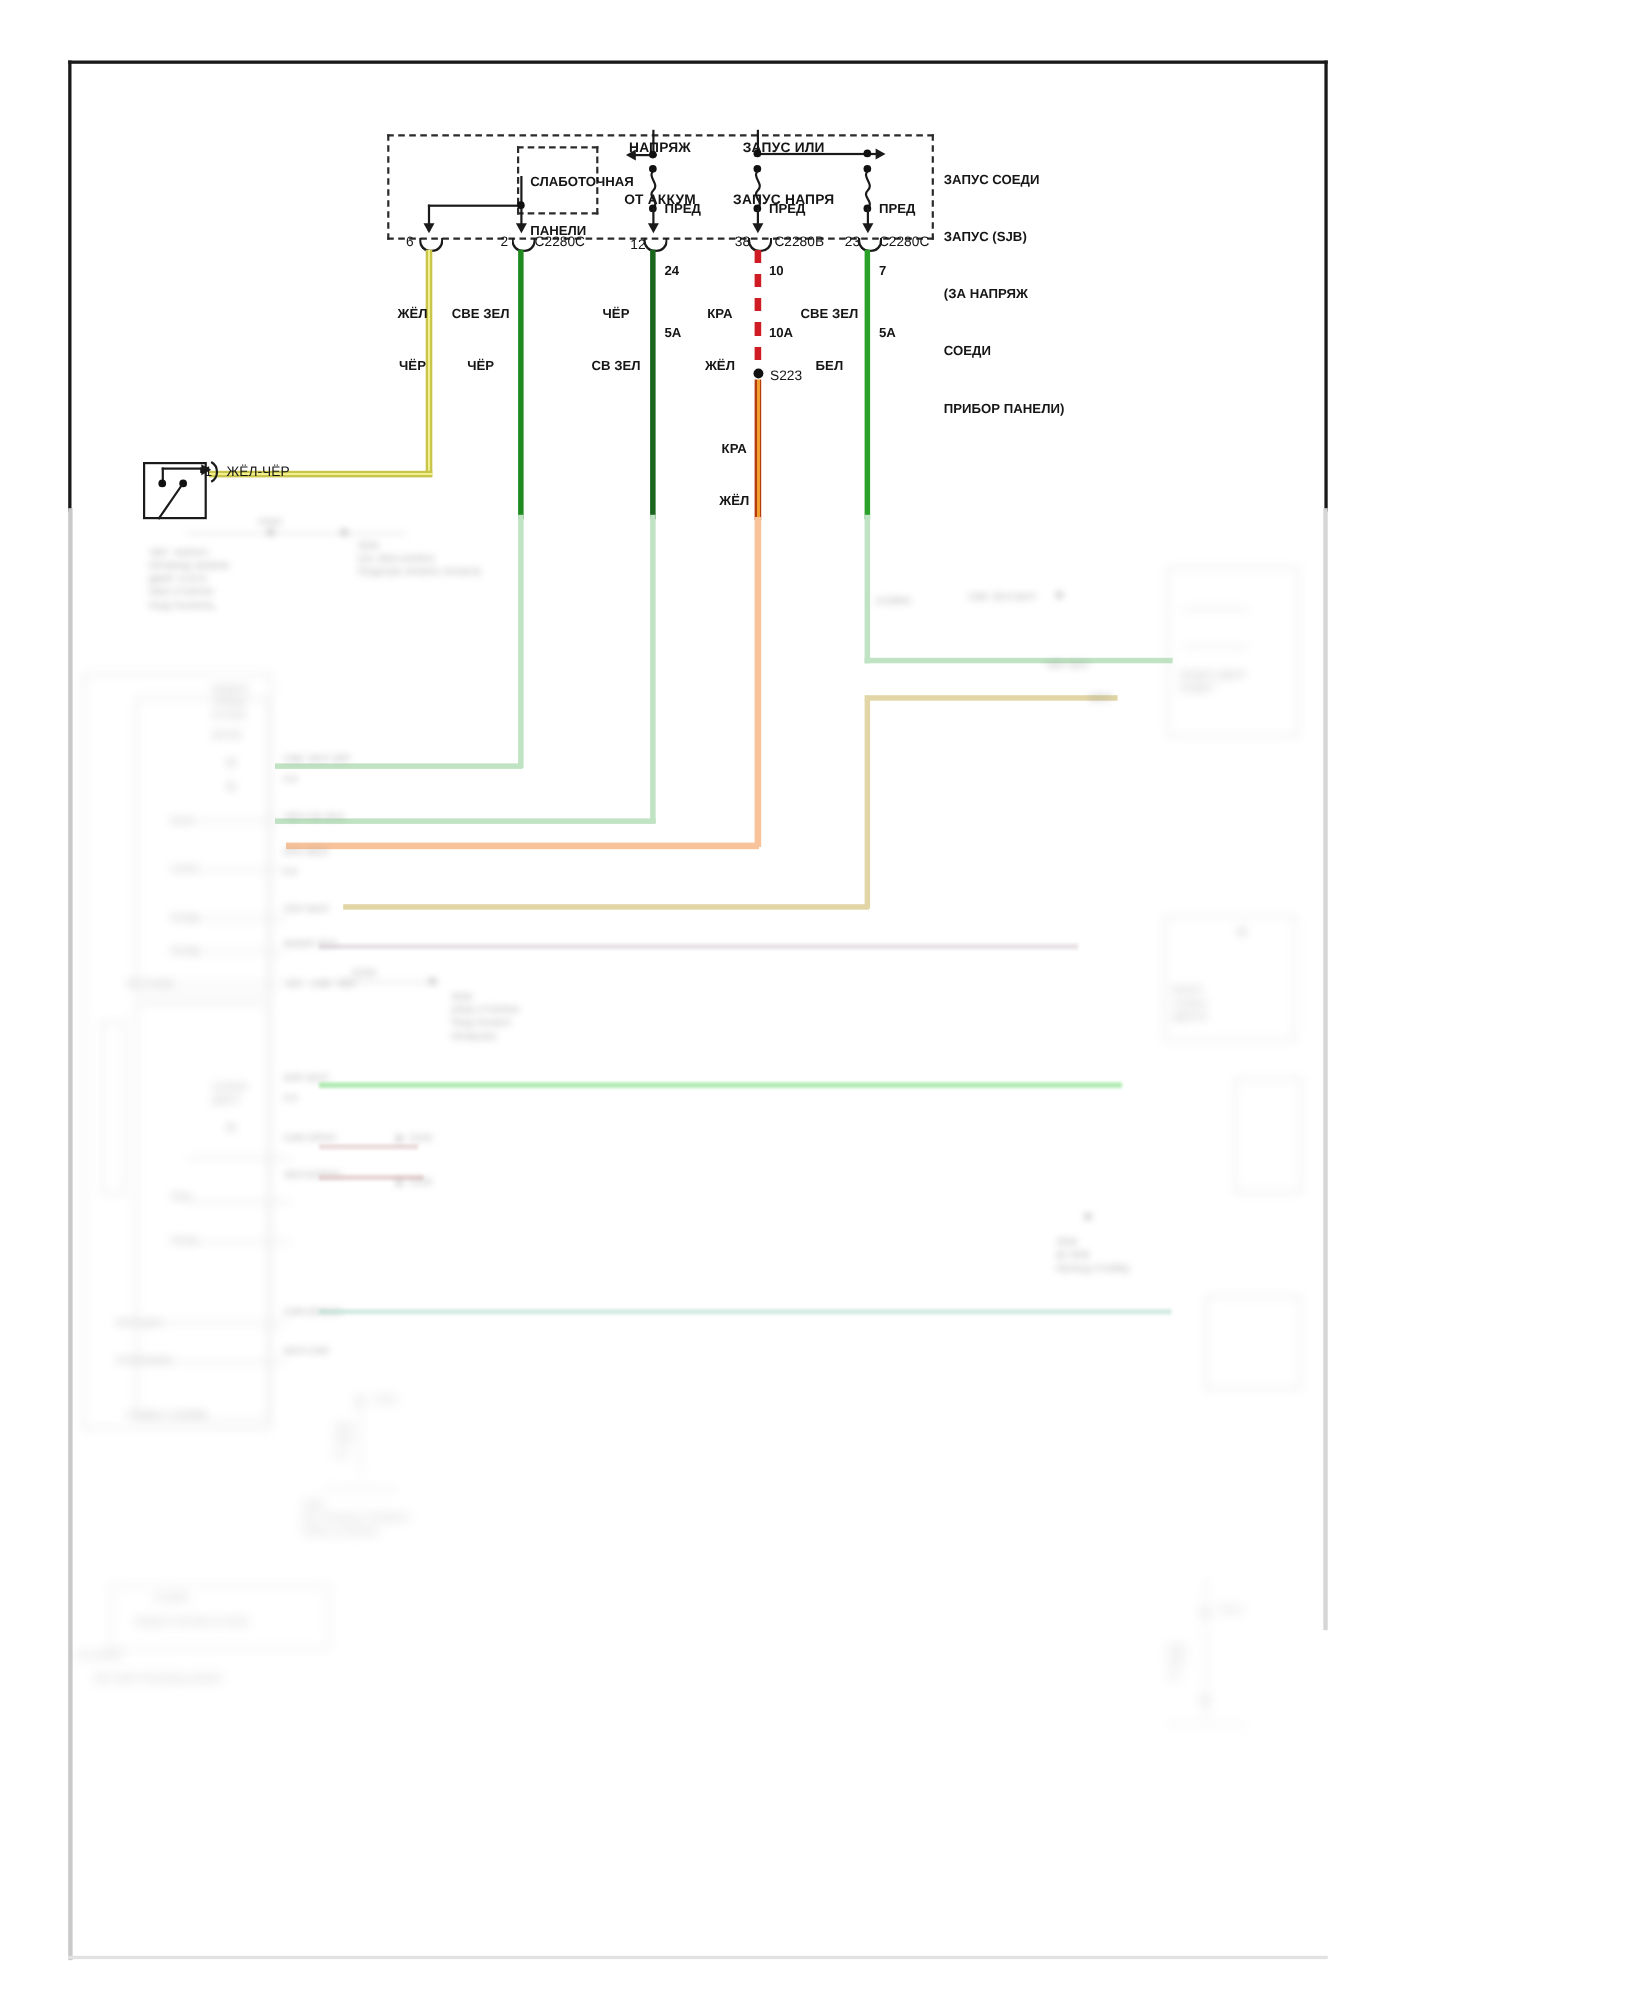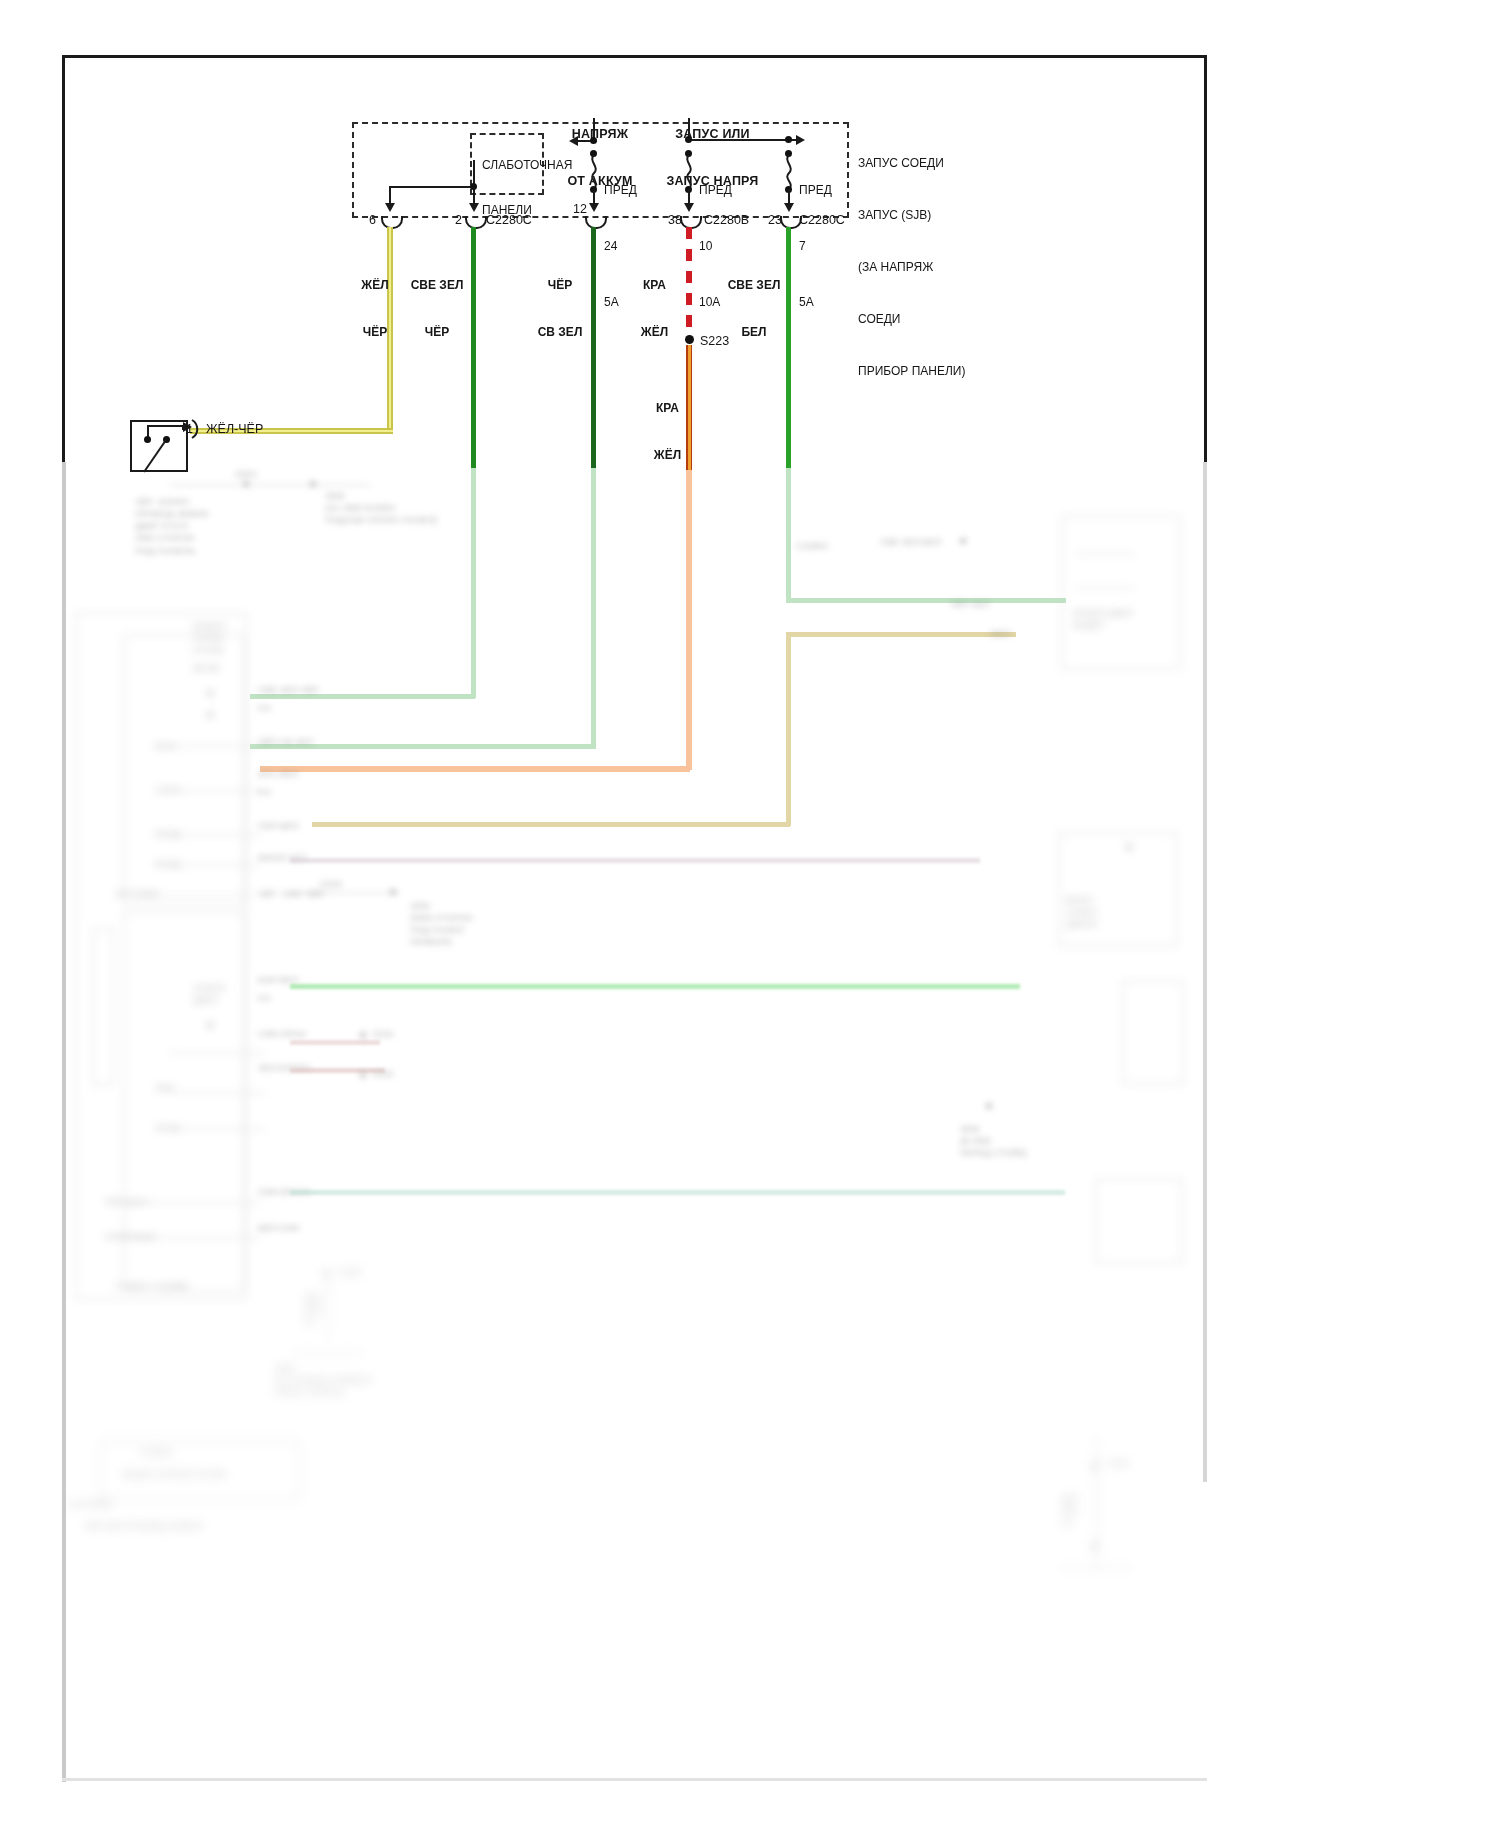--- a/index.html
+++ b/index.html
@@ -16,21 +16,21 @@
 
   
   .sjb-box{position:absolute;left:352px;top:122px;width:497px;height:96px;
            border:2px dashed #2b2b2b;box-sizing:border-box;background:transparent;}
   .lowcur-box{position:absolute;left:470px;top:133px;width:74px;height:62px;
               border:2px dashed #2b2b2b;box-sizing:border-box;border-top-color:#2b2b2b;}
 
   
   .lbl{position:absolute;color:#161616;white-space:pre;line-height:1.25;}
   .lbl-hdr{font-size:12.5px;font-weight:bold;letter-spacing:.2px;text-align:center;}
-  .lbl-sm{font-size:12px;font-weight:normal;}
+  .lbl-sm{font-size:12px;font-weight:bold;}
   .lbl-pin{font-size:12.5px;font-weight:normal;}
   .lbl-wire{font-size:12px;font-weight:bold;text-align:center;line-height:1.3;}
   .lbl-conn{font-size:12.5px;}
 
   
   .vline{position:absolute;width:2px;background:#1a1a1a;}
   .hline{position:absolute;height:2px;background:#1a1a1a;}
   .dot{position:absolute;width:7px;height:7px;border-radius:50%;background:#111;}
 
   
@@ -171,21 +171,21 @@
   </div>
 
   <div class="cup" style="left:381px;top:216px;"></div>
   <div class="cup" style="left:465px;top:216px;"></div>
   <div class="cup" style="left:585px;top:216px;"></div>
   <div class="cup" style="left:680px;top:216px;"></div>
   <div class="cup" style="left:780px;top:216px;"></div>
 
   <div class="lbl lbl-pin" style="left:369px;top:213px;">6</div>
   <div class="lbl lbl-pin" style="left:455px;top:213px;">2</div>
-  <div class="lbl lbl-pin" style="left:573px;top:202px;">12</div>
+  <div class="lbl lbl-pin" style="left:573px;top:215px;">12</div>
   <div class="lbl lbl-pin" style="left:668px;top:213px;">38</div>
   <div class="lbl lbl-pin" style="left:768px;top:213px;">23</div>
 
   <div class="lbl lbl-conn" style="left:486px;top:213px;">C2280C</div>
   <div class="lbl lbl-conn" style="left:704px;top:213px;">C2280B</div>
   <div class="lbl lbl-conn" style="left:799px;top:213px;">C2280C</div>
 
   <div class="wire w-yel" style="left:387px;top:227px;width:6px;height:206px;"></div>
   <div class="wire w-yel" style="left:190px;top:428px;width:203px;height:6px;
        background:linear-gradient(to bottom,#c9c44a 0 2px,#f2ef8e 2px 4px,#c9c44a 4px 6px);"></div>

